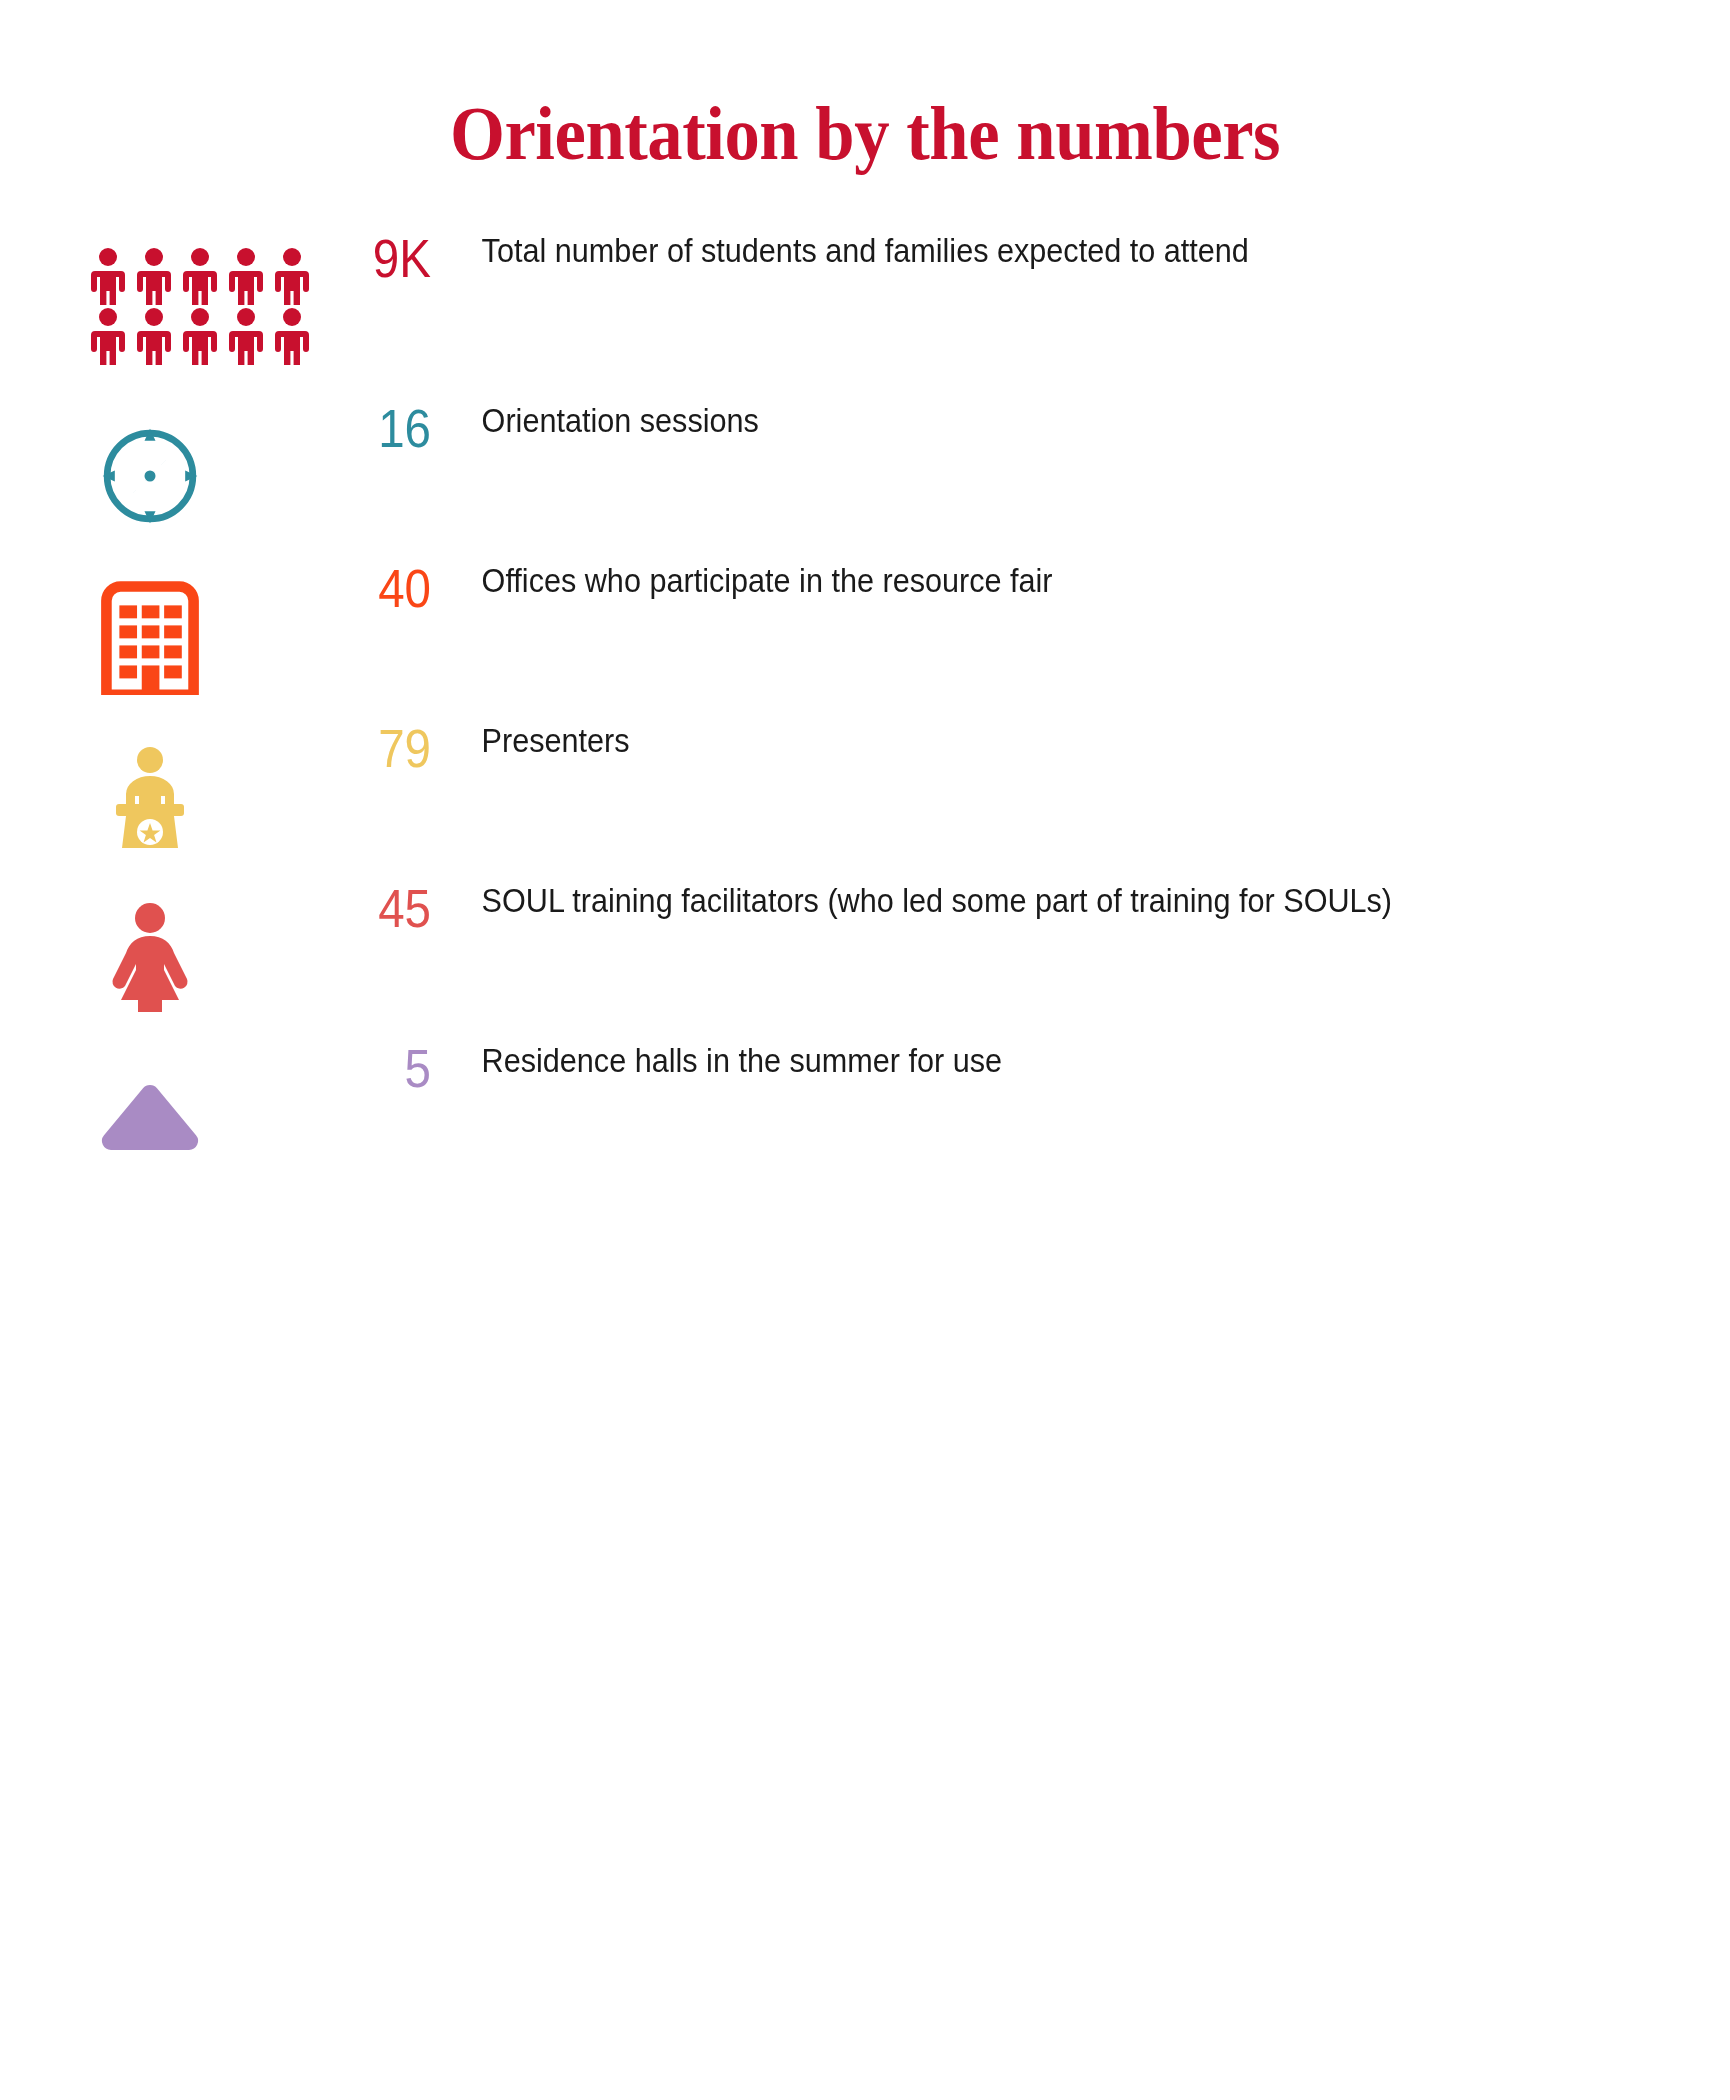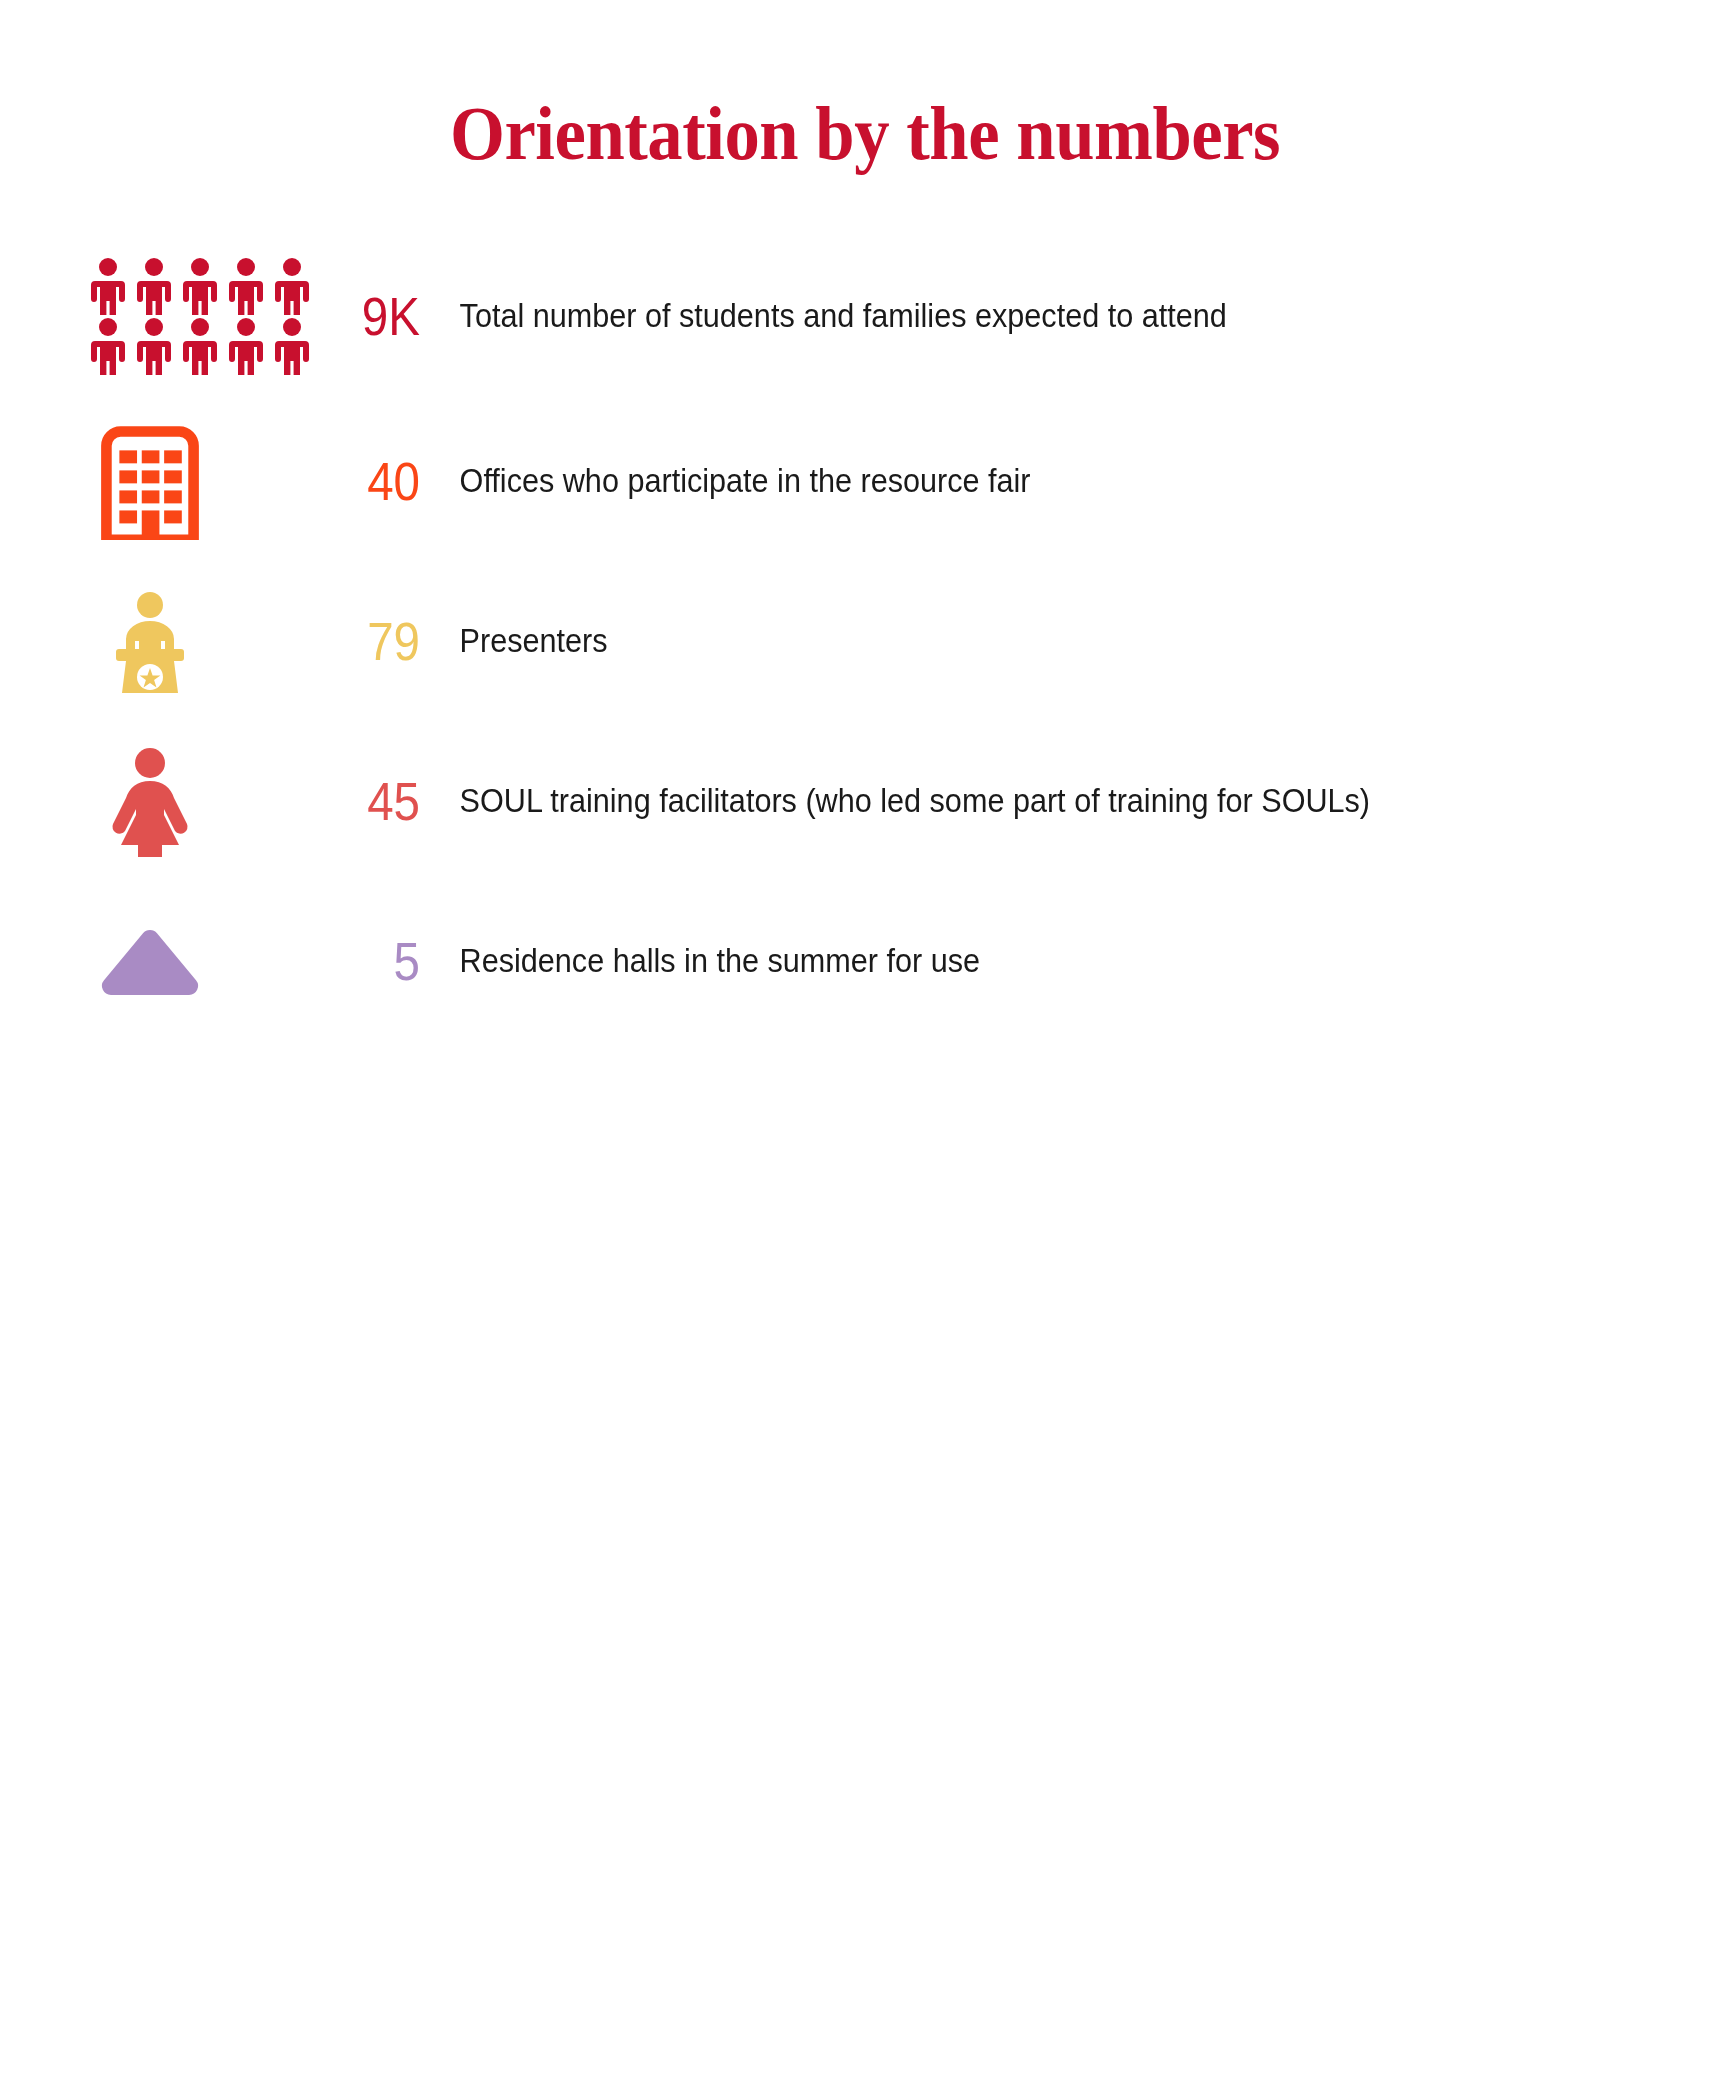--- a/index.html
+++ b/index.html
@@ -39,23 +39,23 @@
   }
 
   
   .stats {
     margin-top: 60px;
     padding-left: 0;
   }
 
   .stat-row {
     display: flex;
-    align-items: center;
     height: 160px;
     box-sizing: border-box;
+    gap: 11px;
   }
   .stat-row.tall { height: 170px; }
 
   .icon-cell {
     width: 300px;
     min-width: 300px;
     height: 150px;
     display: flex;
     align-items: center;
     justify-content: center;
@@ -153,20 +153,35 @@
           <svg class="person-glyph" viewBox="0 0 40 58">
               <circle cx="20" cy="10" r="9" fill="#C8102E"></circle>
               <path d="M7 24 h26 a4 4 0 0 1 4 4 v14 a3 3 0 0 1 -6 0 v-12 h-3 v28 a3.2 3.2 0 0 1 -6.4 0 v-14 h-3.2 v14 a3.2 3.2 0 0 1 -6.4 0 v-28 h-3 v12 a3 3 0 0 1 -6 0 v-14 a4 4 0 0 1 4 -4 z" fill="#C8102E"></path>
             </svg>
         </div>
       </div>
       <div class="num-cell" style="color:#C8102E">9K</div>
       <div class="label-cell">Total number of students and families expected to attend</div>
     </div>
 
+    <div class="stat-row">
+      <div class="icon-cell">
+        <svg class="icon-svg" width="110" height="110" viewBox="0 0 100 100">
+          <circle cx="50" cy="50" r="39" fill="none" stroke="#2D8C9E" stroke-width="6"></circle>
+          <polygon points="50,7 45,18 55,18" fill="#2D8C9E"></polygon>
+          <polygon points="50,93 45,82 55,82" fill="#2D8C9E"></polygon>
+          <polygon points="7,50 18,45 18,55" fill="#2D8C9E"></polygon>
+          <polygon points="93,50 82,45 82,55" fill="#2D8C9E"></polygon>
+          <polygon points="72,28 55,45 28,72 45,55" fill="#2D8C9E"></polygon>
+          <circle cx="50" cy="50" r="5" fill="#2D8C9E"></circle>
+        </svg>
+      </div>
+      <div class="num-cell" style="color:#2D8C9E">16</div>
+      <div class="label-cell">Orientation sessions</div>
+    </div>
 
     <div class="stat-row">
       <div class="icon-cell">
         <svg class="icon-svg" width="106" height="118" viewBox="0 0 90 100">
           <path d="M8 20 a12 12 0 0 1 12 -12 h50 a12 12 0 0 1 12 12 v80 h-74 z" fill="none" stroke="#FA4616" stroke-width="9"></path>
           <rect x="19" y="24" width="15" height="11" fill="#FA4616"></rect>
           <rect x="38" y="24" width="15" height="11" fill="#FA4616"></rect>
           <rect x="57" y="24" width="15" height="11" fill="#FA4616"></rect>
           <rect x="19" y="41" width="15" height="11" fill="#FA4616"></rect>
           <rect x="38" y="41" width="15" height="11" fill="#FA4616"></rect>

